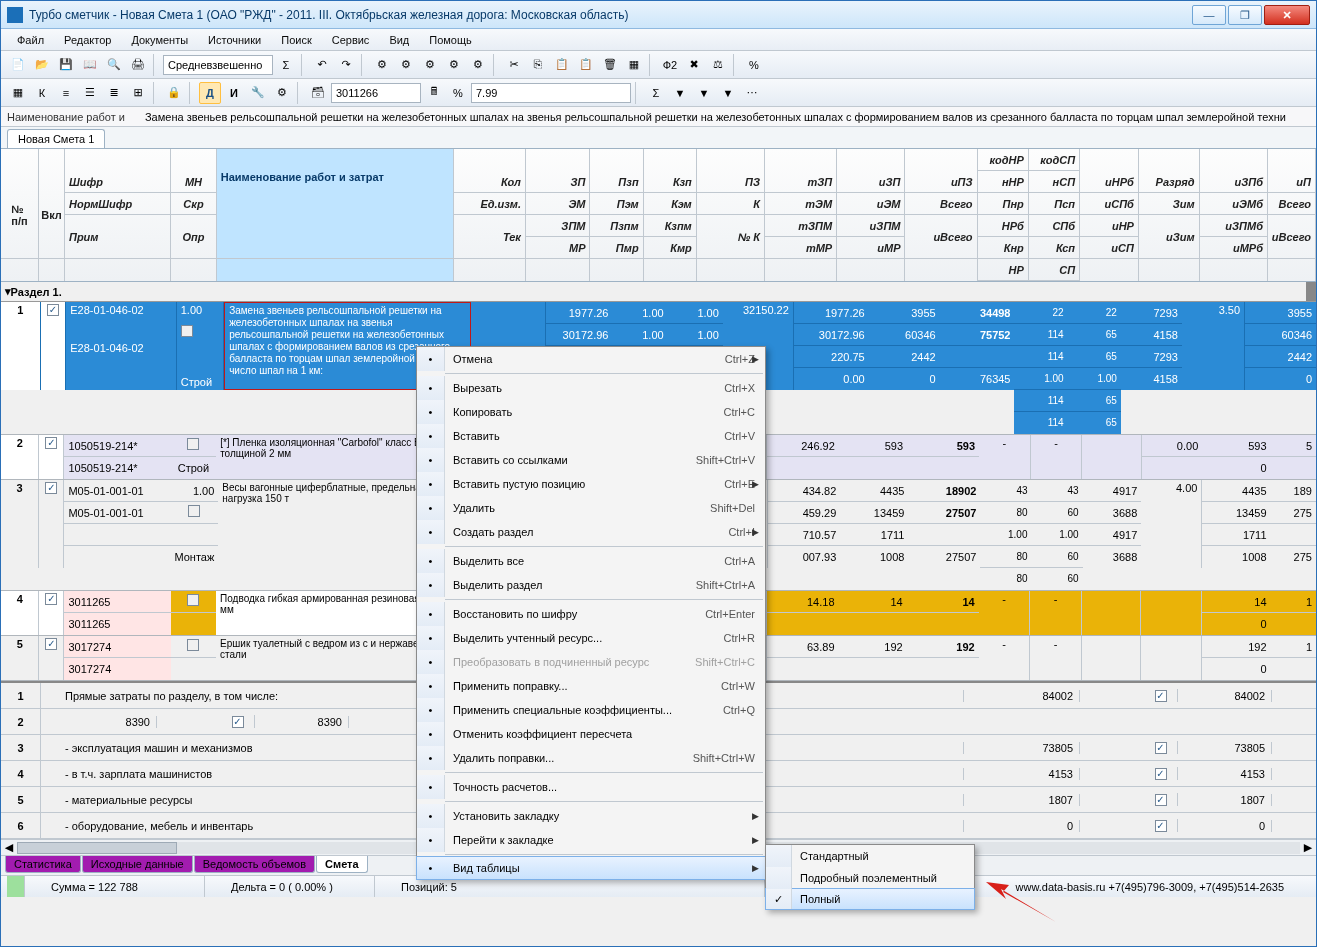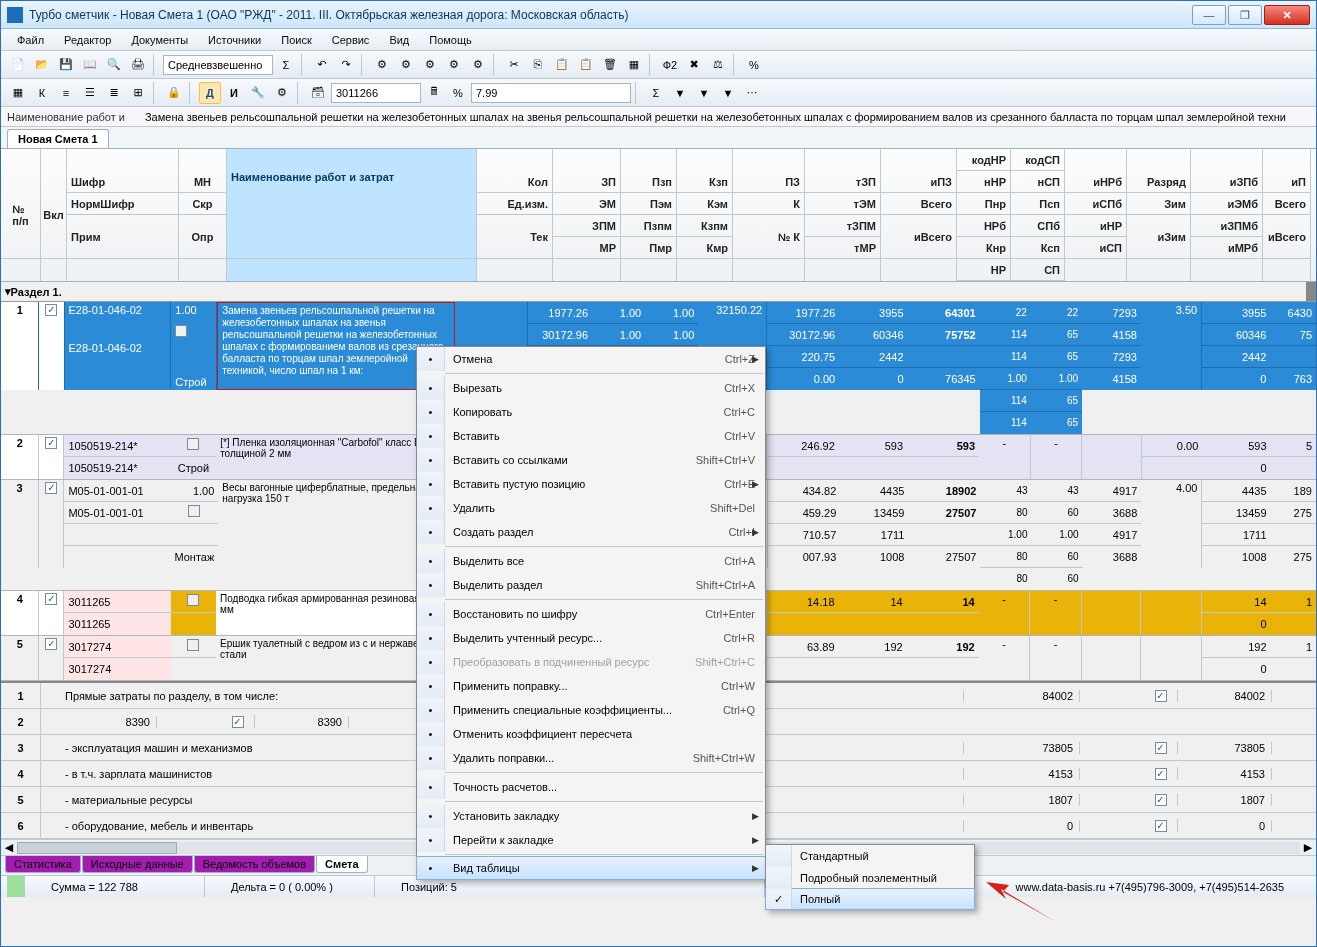--- a/index.html
+++ b/index.html
@@ -16,27 +16,27 @@
   .toolbar{height:28px;background:linear-gradient(#f7f9fc,#e5ecf4);border-bottom:1px solid #c0c8d0;display:flex;align-items:center;padding:0 6px;gap:2px;}
   .tb-btn{width:22px;height:22px;border:1px solid transparent;border-radius:2px;display:flex;align-items:center;justify-content:center;}
   .tb-sep{width:6px;height:22px;border-left:1px solid #c0c8d0;margin:0 2px;}
   .tb-dd{width:110px;height:20px;border:1px solid #a8b4c0;background:#fff;padding:0 4px;line-height:18px;font-size:11px;}
   .tb-num{width:90px;height:20px;border:1px solid #a8b4c0;background:#fff;padding:0 4px;line-height:18px;}
   .toolbar2 .tb-btn.active{border:1px solid #ffbf40;background:#ffe8b3;}
   .desc-row{height:20px;display:flex;align-items:center;padding:0 6px;background:#f7f7f9;border-bottom:1px solid #c0c8d0;gap:20px;}
   .desc-row .lbl{color:#333;white-space:nowrap}
   .desc-row .val{flex:1;white-space:nowrap;overflow:hidden;text-overflow:ellipsis;}
   .tabstrip{height:22px;background:#f2f5f8;border-bottom:1px solid #9eb2c4;display:flex;align-items:flex-end;padding:0 6px;gap:2px;}
-  .tabstrip .tab{padding:3px 10px;border:1px solid #9eb2c4;border-bottom:none;background:#fff;border-radius:3px 3px 0 0;font-weight:bold;}
+  .tabstrip .tab{padding:3px 10px;border:1px solid #9eb2c4;border-bottom:none;background:#fff;border-radius:3px 3px 0 0;font-weight:normal;}
   .grid-wrap{position:relative;}
   .grid-header{display:flex;background:linear-gradient(#fdfdfd,#eef1f4);border-bottom:1px solid #9eb2c4;}
   .hcol{border-right:1px solid #c0c8d0;display:flex;flex-direction:column;justify-content:center;align-items:center;font-weight:bold;color:#222;}
   .hcol .hcell{border-bottom:1px solid #c0c8d0;width:100%;display:flex;align-items:center;justify-content:flex-end;padding:0 4px;height:22px;}
   .hcol.center .hcell{justify-content:center;}
-  .hcol .hstack{width:100%;}
+  .hcol .hstack{width:100%;font-style:italic;}
   .col-np{width:40px;} .col-vkl{width:26px;} .col-shifr{width:112px;}
   .col-mn{width:48px;} .col-name{width:250px;} .col-kol{width:76px;}
   .col-zp{width:68px;} .col-pzp{width:56px;} .col-kzp{width:56px;}
   .col-pz{width:72px;} .col-tzp{width:76px;} .col-izp{width:72px;}
   .col-ipz{width:76px;} .col-kodnr{width:54px;} .col-kodsp{width:54px;}
   .col-inrb{width:62px;} .col-razr{width:64px;} .col-izpb{width:72px;} .col-ipr{width:48px;}
   .section-row{height:20px;background:#f0f0f0;border-bottom:1px solid #999;display:flex;align-items:center;padding:0 4px;font-weight:bold;position:relative;}
   .section-row::after{content:"";position:absolute;right:0;top:0;height:100%;width:10px;background:#888;}
   .data-row{display:flex;border-bottom:1px solid #b0b6bc;}
   .cell{border-right:1px solid #c0c8d0;padding:2px 4px;display:flex;align-items:flex-start;justify-content:flex-end;text-align:right;overflow:hidden;}
@@ -250,20 +250,28 @@
       </div>
         </div>
       <div class="hcol col-tzp">
           <div class="hstack">
         <div class="hcell">тЗП</div>
             <div class="hcell">тЭМ</div>
         <div class="hcell">тЗПМ</div>
             <div class="hcell">тМР</div>
       </div>
         </div>
+      <div class="hcol col-izp">
+          <div class="hstack">
+        <div class="hcell">иЗП</div>
+            <div class="hcell">иЭМ</div>
+        <div class="hcell">иЗПМ</div>
+            <div class="hcell">иМР</div>
+      </div>
+        </div>
       <div class="hcol col-ipz">
           <div class="hstack">
         <div class="hcell">иПЗ</div>
             <div class="hcell">Всего</div>
         <div class="hcell" style="height:44px">иВсего</div>
       </div>
         </div>
       <div class="hcol col-kodnr">
           <div class="hstack">
         <div class="hcell">кодНР</div>
@@ -373,21 +381,21 @@
       <div class="col-izp">
           <div class="stack">
             <div>3955</div>
             <div>60346</div>
             <div>2442</div>
             <div>0</div>
           </div>
         </div>
       <div class="col-ipz">
           <div class="stack">
-            <div style="font-weight:bold">64301</div>
+            <div style="font-weight:bold">34498</div>
             <div style="font-weight:bold">75752</div>
             <div></div>
             <div>76345</div>
           </div>
         </div>
       <div class="col-kodnr">
           <div class="stack" style="font-size:10px;">
             <div>22</div>
             <div>114</div>
             <div>114</div>
@@ -414,28 +422,20 @@
             <div>4158</div>
           </div>
         </div>
       <div class="cell col-razr" style="height:88px;">3.50</div>
       <div class="col-izpb">
           <div class="stack">
             <div>3955</div>
             <div>60346</div>
             <div>2442</div>
             <div>0</div>
-          </div>
-        </div>
-      <div class="col-ipr">
-          <div class="stack">
-            <div>6430</div>
-            <div>75</div>
-            <div></div>
-            <div>763</div>
           </div>
         </div>
     </div>
 
     <div class="data-row row-lilac">
       <div class="cell c col-np" style="height:44px;background:#fff;font-weight:bold;">2</div>
       <div class="cell c col-vkl" style="height:44px;background:#fff;">
           <span class="chk on"></span>
         </div>
       <div class="col-shifr">

